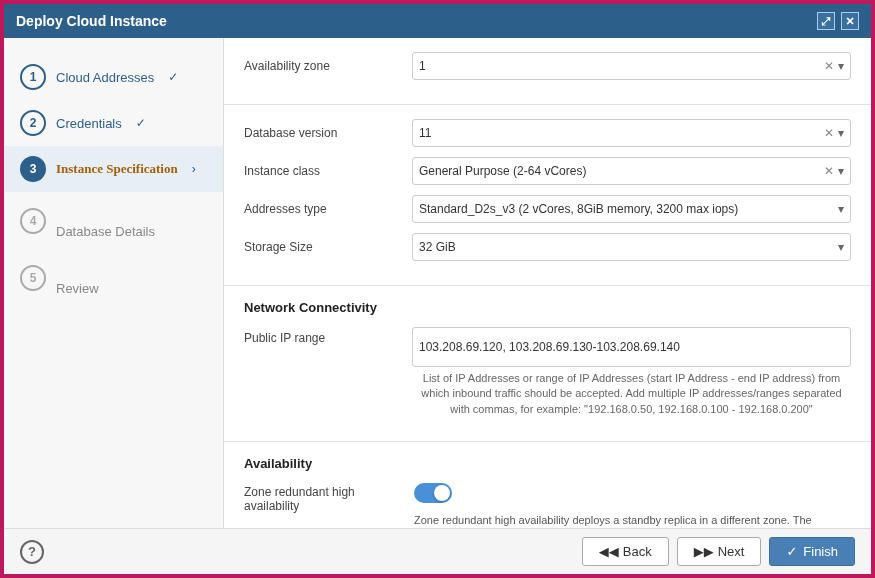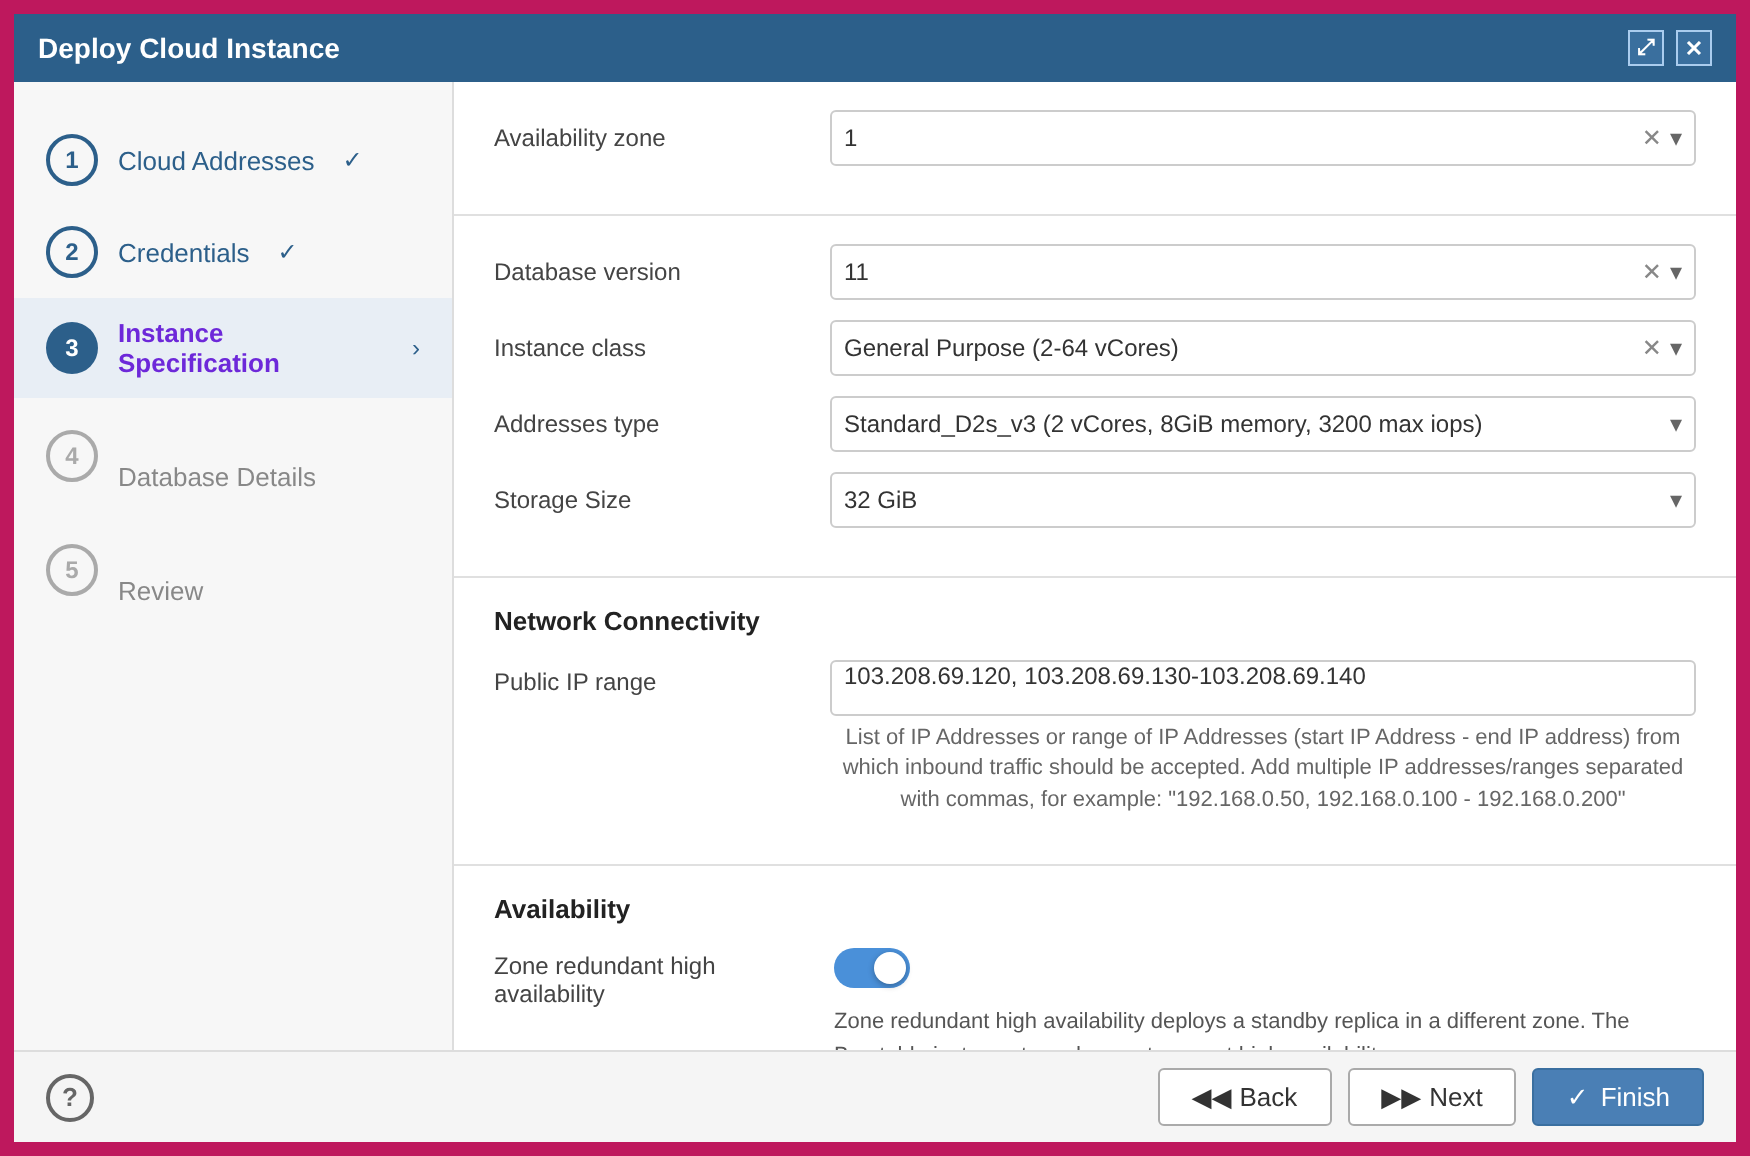--- a/index.html
+++ b/index.html
@@ -1,18 +1,18 @@
 <!DOCTYPE html>
 <html><head>
   <meta charset="utf-8">
   <style>
     * { box-sizing: border-box; margin: 0; padding: 0; }
     body { font-family: Arial, sans-serif; font-size: 13px; background: #f0f0f0; width: 875px; height: 578px; overflow: hidden; }
 
-    .modal { width: 875px; height: 578px; display: flex; flex-direction: column; background: #fff; border: 7px solid #be185d; }
+    .modal { width: 875px; height: 578px; display: flex; flex-direction: column; background: #fff; border: 4px solid #be185d; }
 
     .modal-header {
       background: #2c5f8a;
       color: #fff;
       padding: 8px 12px;
       font-size: 14px;
       font-weight: bold;
       display: flex;
       align-items: center;
       justify-content: space-between;
@@ -53,21 +53,21 @@
       width: 26px; height: 26px;
       border-radius: 50%;
       display: flex; align-items: center; justify-content: center;
       font-size: 12px; font-weight: bold;
       flex-shrink: 0;
     }
     .step-circle.done { background: transparent; border: 2px solid #2c5f8a; color: #2c5f8a; }
     .step-circle.active-circle { background: #2c5f8a; color: #fff; }
     .step-circle.inactive { background: transparent; border: 2px solid #aaa; color: #aaa; }
     .step-label { font-size: 13px; color: #333; }
-    .step-label.active { font-weight: bold; color: #6d28d9; }
+    .step-label.active { font-weight: bold; color: #a16207; font-family: Liberation Serif, serif; }
     .step-label.done { color: #2c5f8a; }
     .step-label.inactive { color: #888; margin-top: 22px; }
     .check-icon { color: #2c5f8a; margin-left: 4px; font-size: 12px; }
     .chevron-right { color: #2c5f8a; margin-left: 4px; font-size: 12px; }
 
     
     .content {
       flex: 1;
       overflow-y: auto;
       padding: 0;
@@ -111,21 +111,21 @@
     .clear-icon { color: #888; cursor: pointer; margin-right: 4px; font-size: 12px; }
     .caret-icon { color: #666; cursor: pointer; font-size: 12px; }
 
     .form-textarea-wrap {
       flex: 1;
     }
     .form-textarea {
       width: 100%;
       border: 1px solid #ccc;
       border-radius: 3px;
-      padding: 0 6px;
+      padding: 12px 6px;
       font-size: 12px;
       min-height: 28px;
       color: #333;
     }
     .help-text {
       font-size: 11px;
       color: #666;
       margin-top: 4px;
       line-height: 1.4;
       text-align: center;

